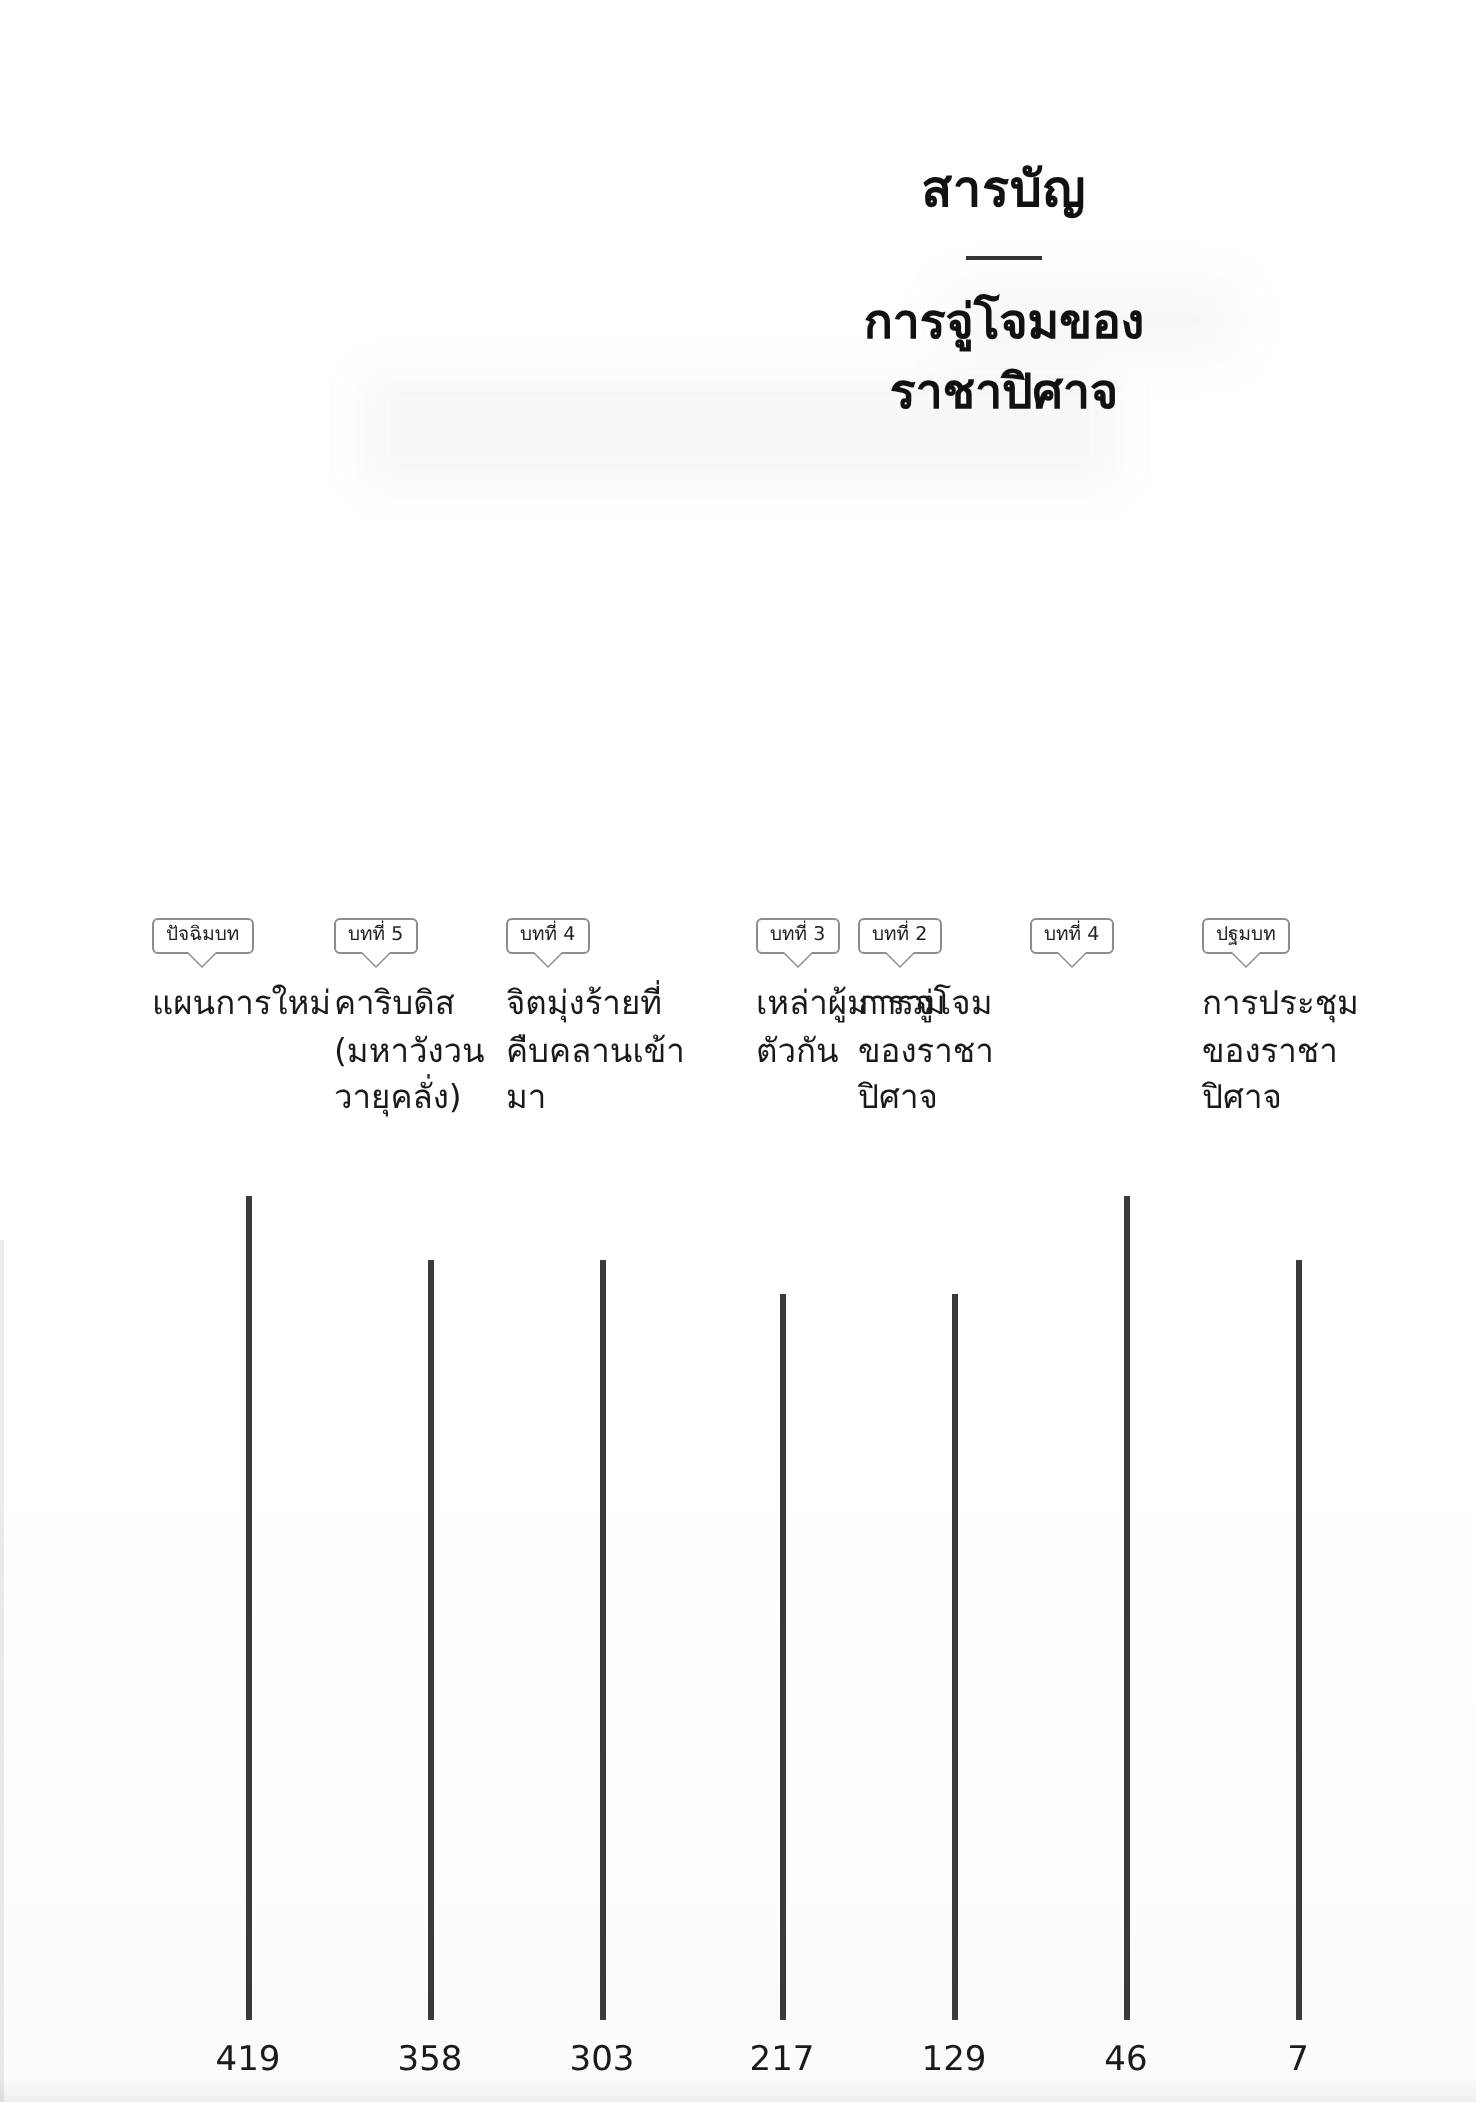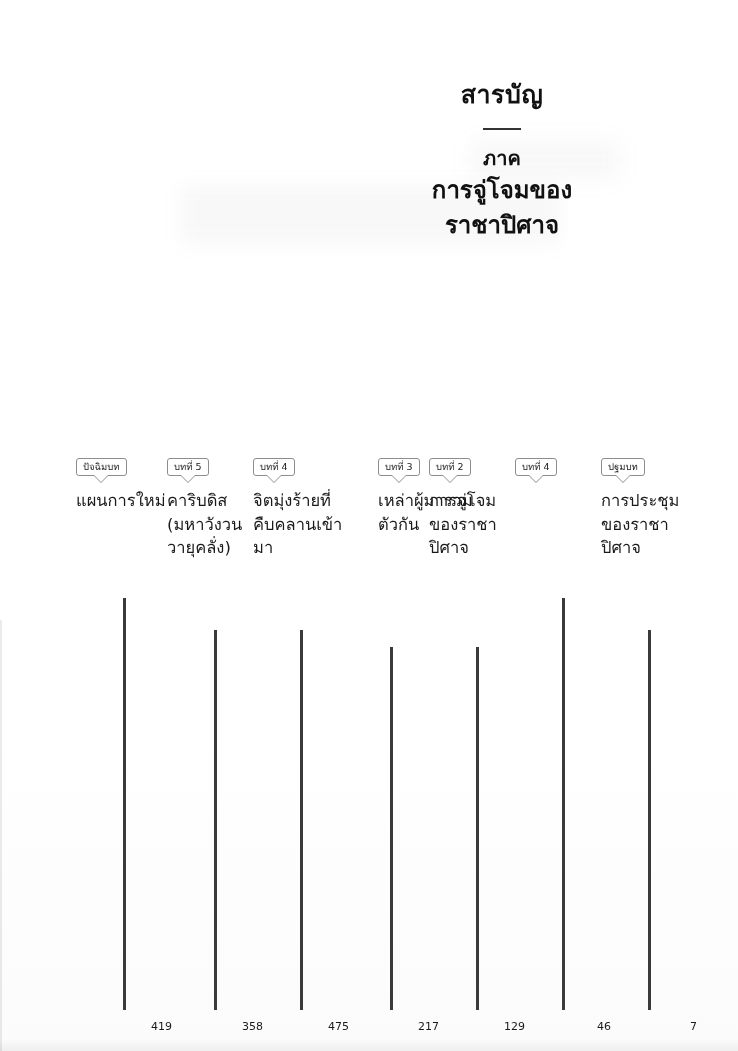--- a/index.html
+++ b/index.html
@@ -132,23 +132,23 @@
     color: #1a1a1a;
     word-wrap: break-word;
   }
   .stem {
     position: absolute;
     width: 3px;
     background: #3a3a3a;
   }
   .value {
     position: absolute;
-    font-size: 11px;
+    font-size: 17px;
     color: #1a1a1a;
-    text-align: right;
+    text-align: center;
     width: 96px;
   }
 
   .bottom-edge {
     position: absolute;
     left: 0;
     bottom: 0;
     width: 738px;
     height: 12px;
     background: linear-gradient(to bottom, rgba(0,0,0,0) 0%, rgba(0,0,0,0.05) 100%);
@@ -166,21 +166,20 @@
 <body>
 
 <div class="page">
 
   <div class="ghost"></div>
   <div class="ghost2"></div>
 
   <div class="header">
     <div class="toc-title">สารบัญ</div>
     <div class="rule"></div>
-    <div class="part-label">ภาค</div>
     <div class="part-name">การจู่โจมของ</div>
     <div class="part-name">ราชาปิศาจ</div>
   </div>
 
   <div class="chart">
 
     <div class="entry" style="left:76px;">
       <span class="callout">ปัจฉิมบท</span>
       <div class="entry-title">แผนการใหม่</div>
     </div>
@@ -192,21 +191,21 @@
       <div class="entry-title">คาริบดิส (มหาวังวนวายุคลั่ง)</div>
     </div>
     <div class="stem" style="left:213.5px; top:175px; height:380px;"></div>
     <div class="value" style="left:167px; top:565px;">358</div>
 
     <div class="entry" style="left:253px;">
       <span class="callout">บทที่ 4</span>
       <div class="entry-title">จิตมุ่งร้ายที่คืบคลานเข้ามา</div>
     </div>
     <div class="stem" style="left:299.5px; top:175px; height:380px;"></div>
-    <div class="value" style="left:253px; top:565px;">475</div>
+    <div class="value" style="left:253px; top:565px;">303</div>
 
     <div class="entry" style="left:343px;margin-left:35px;">
       <span class="callout">บทที่ 3</span>
       <div class="entry-title">เหล่าผู้มารวมตัวกัน</div>
     </div>
     <div class="stem" style="left:389.5px; top:192px; height:363px;"></div>
     <div class="value" style="left:343px; top:565px;">217</div>
 
     <div class="entry" style="left:429px;">
       <span class="callout">บทที่ 2</span>

